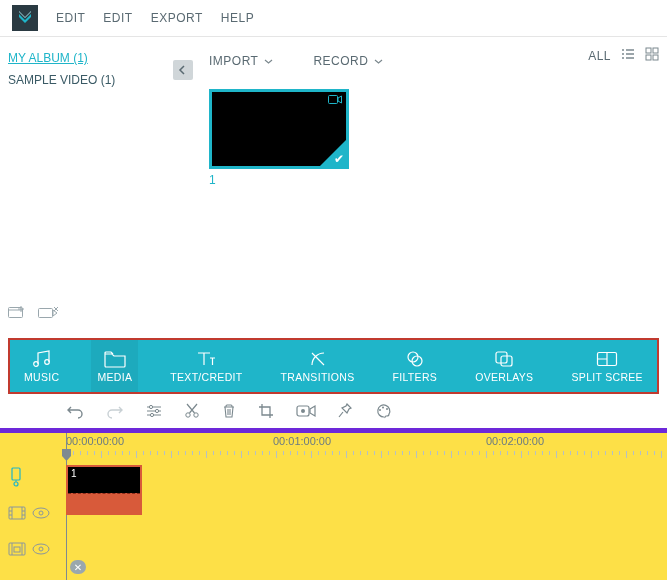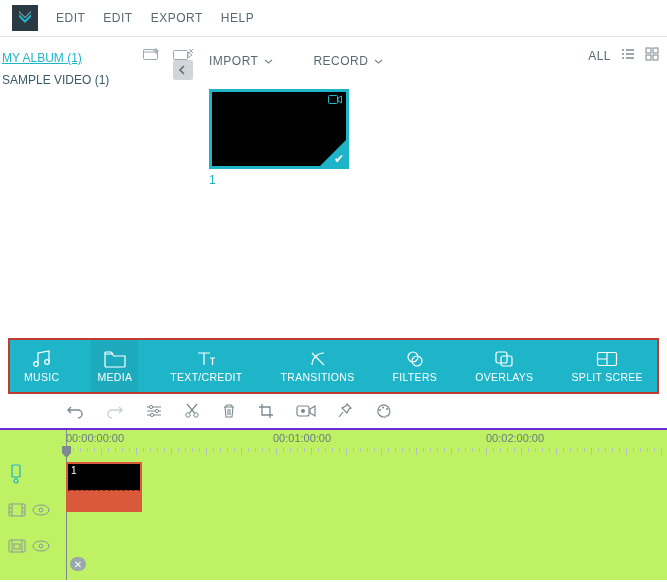--- a/index.html
+++ b/index.html
@@ -2,21 +2,21 @@
 <html><head>
 <meta charset="utf-8">
 <style>
 *{box-sizing:border-box;margin:0;padding:0;font-family:Arial,Helvetica,sans-serif}
 body{width:667px;height:582px;background:#fff;overflow:hidden;font-size:12px;color:#333}
 .top-menu{height:36px;background:#fff;display:flex;align-items:center;padding:0 12px;gap:18px}
 .logo{width:26px;height:26px;background:#2a3a42;display:flex;align-items:center;justify-content:center}
 .logo svg{display:block}
 .menu-item{font-size:12px;color:#5a6a72;letter-spacing:0.5px;cursor:pointer;font-weight:500}
 .browser{height:302px;background:#fff;display:flex;border-top:1px solid #e5e5e5}
-.sidebar{width:195px;padding:10px 2px;display:flex;flex-direction:row}
+.sidebar{width:195px;padding:10px 8px;display:flex;flex-direction:column}
 .sidebar-top{flex:1}
 .album{font-size:12px;color:#3a5a65;padding:4px 0;cursor:pointer}
 .album.active{color:#1fb5c9;text-decoration:underline}
 .back-chip{width:20px;height:20px;background:#d0d6d9;border-radius:2px;display:inline-flex;align-items:center;justify-content:center;position:absolute;left:173px;top:60px;cursor:pointer}
 .sidebar-bottom{display:flex;gap:12px;padding-bottom:6px}
 .fb-icon{color:#9aa7ad}
 .browser-main{flex:1;padding:10px 14px;position:relative}
 .import-bar{display:flex;align-items:center;gap:40px;height:28px}
 .ibtn{display:flex;align-items:center;gap:6px;color:#5a6a72;font-size:12px;letter-spacing:0.5px;cursor:pointer}
 .view-ctl{position:absolute;right:8px;top:10px;display:flex;align-items:center;gap:10px;color:#5a6a72}
@@ -26,21 +26,21 @@
 .thumb-frame .cam{position:absolute;right:4px;top:2px;color:#1fb5c9}
 .thumb-frame .check-tri{position:absolute;right:0;bottom:0;width:0;height:0;border-left:26px solid transparent;border-bottom:26px solid #1fb5c9}
 .thumb-frame .check{position:absolute;right:2px;bottom:0;color:#fff;font-size:12px}
 .thumb-id{color:#1fb5c9;font-size:12px;padding-top:4px}
 .tabstrip{height:56px;background:#1fb5c9;display:flex;margin:0 8px;border:2px solid #c13a2f;justify-content:space-between;padding:0 8px}
 .tab{flex:0 0 auto;display:flex;flex-direction:column;align-items:center;justify-content:center;gap:3px;color:#fff;font-size:10.5px;letter-spacing:0.3px;cursor:pointer;padding:0 6px}
 .tab.active{background:rgba(0,0,0,0.06)}
 .tab svg{display:block}
 .toolbar{height:34px;background:#fff;display:flex;align-items:center;gap:22px;padding:0 66px;color:#7b888e}
 .toolbar .tbtn{cursor:pointer;display:flex}
-.timeline{height:152px;background:#bef264;position:relative;border-top:2px solid #6d28d9}
+.timeline{height:152px;background:#fde047;position:relative;border-top:5px solid #6d28d9}
 .ruler{position:absolute;left:66px;right:0;top:0;height:26px}
 .tick-label{position:absolute;top:2px;font-size:11px;color:#6a7a82}
 .ticks-line{position:absolute;left:0;right:0;top:18px;height:8px}
 .tick{position:absolute;top:0;width:1px;background:#b5c0c5}
 .track-heads{position:absolute;left:8px;top:22px;width:50px}
 .track-head{height:36px;display:flex;align-items:center;gap:6px;color:#8a969c}
 .playhead{position:absolute;top:0;bottom:0;width:1px;background:#7e8a90;left:66px}
 .ph-head{position:absolute;top:16px;left:62px;width:9px;height:12px}
 .clip{position:absolute;left:66px;top:32px;width:76px;height:50px;border:2px solid #d85a3a;background:#000;display:flex;flex-direction:column;overflow:hidden}
 .clip .clip-lab{color:#fff;font-size:10px;padding:1px 3px}

